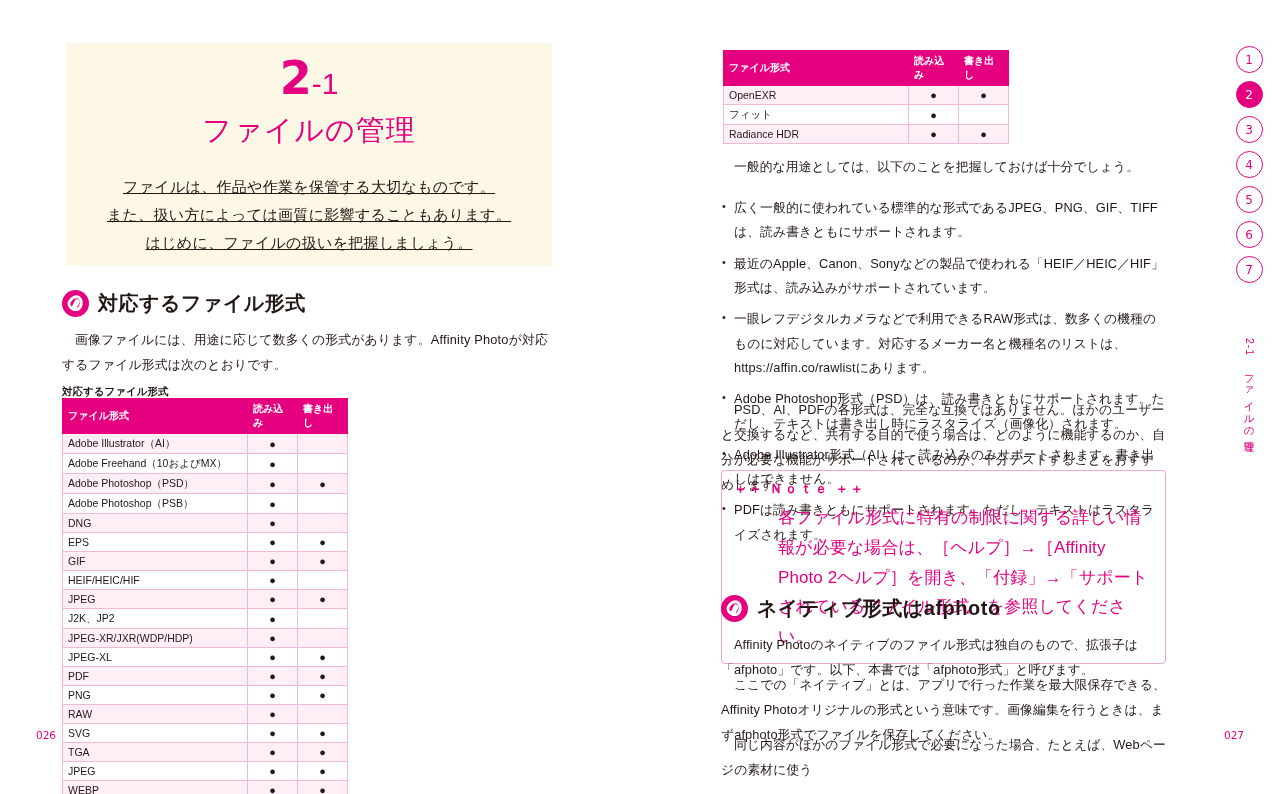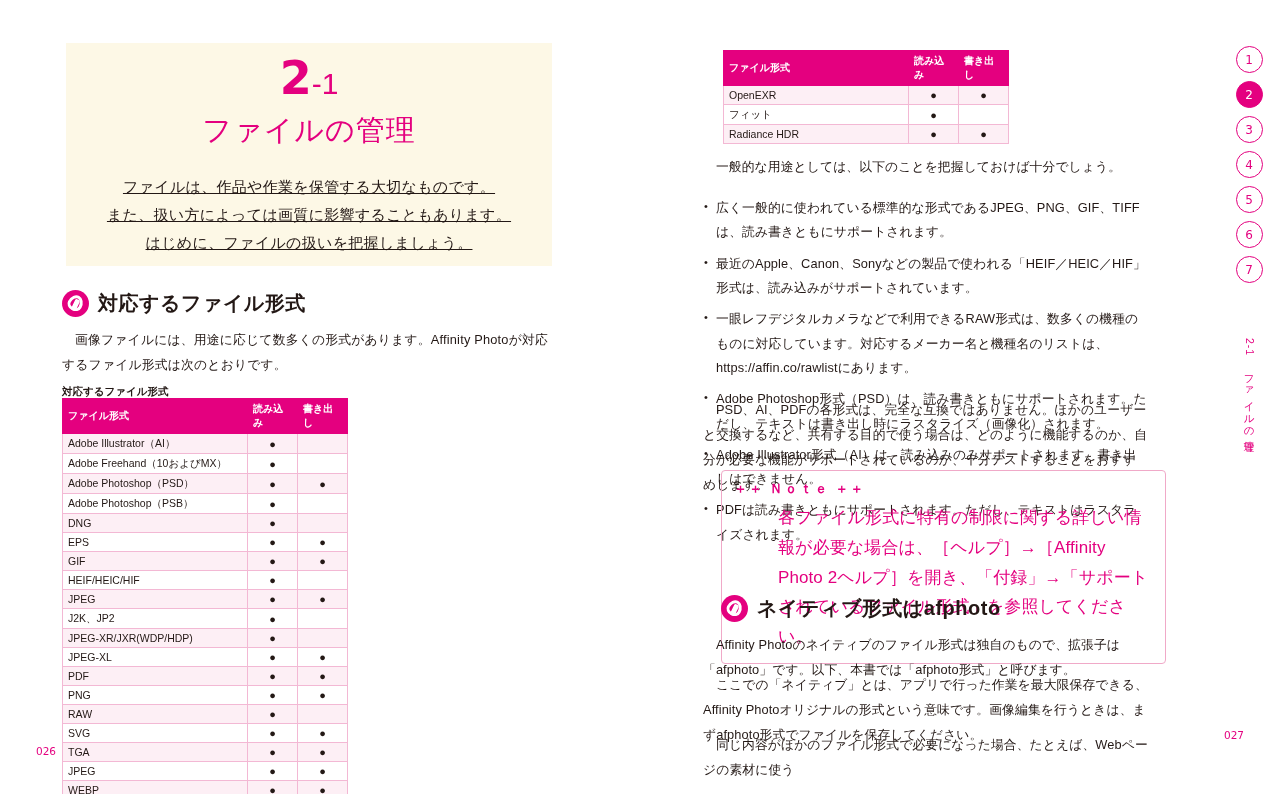--- a/index.html
+++ b/index.html
@@ -170,21 +170,21 @@
   .left-tbl col.c1 { width: 185px; }
   .left-tbl col.c2 { width: 50px; }
   .left-tbl col.c3 { width: 50px; }
 
   .folio {
     position: absolute;
     font-size: 10.5px;
     color: #e4007f;
     font-family: "DejaVu Sans", sans-serif;
   }
-  .folio-left { left: 36px; top: 729px; margin-top: 16px; }
+  .folio-left { left: 36px; top: 729px; }
   .folio-right { right: 36px; top: 729px; }
 
   
   .right-page {
     position: absolute;
     left: 640px; top: 0;
     width: 640px; height: 794px;
   }
   .right-tbl {
     position: absolute;
@@ -192,21 +192,21 @@
     top: 50px;
     width: 285px;
   }
   .right-tbl table { width: 285px; }
   .right-tbl col.c1 { width: 185px; }
   .right-tbl col.c2 { width: 50px; }
   .right-tbl col.c3 { width: 50px; }
 
   .r-text {
     position: absolute;
-    left: 63px;
+    left: 81px;
     width: 445px;
     font-size: 12.8px;
     line-height: 1.95;
     letter-spacing: 0.1px;
   }
   ul.bullets {
     list-style: none;
     margin: 0;
     padding: 0;
   }

